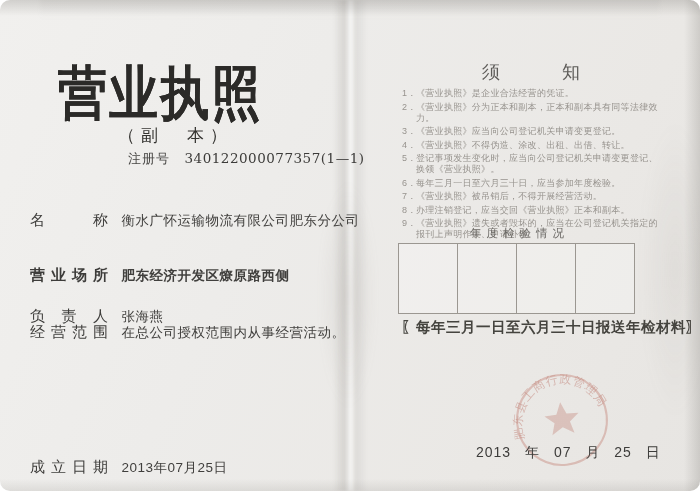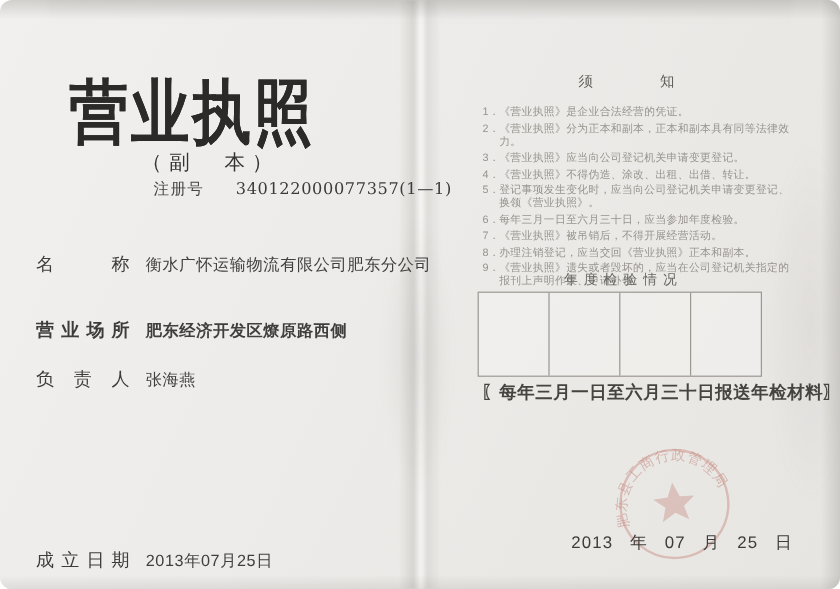--- a/index.html
+++ b/index.html
@@ -41,38 +41,38 @@
     transform: scaleX(0.84); transform-origin: left top;
     text-shadow: 0 0 0.6px #2b2a28;
     white-space: nowrap;
   }
   .subtitle {
     position: absolute; left: 118px; top: 124px;
     font-size: 17px; color: #343330; letter-spacing: 6px; white-space: nowrap;
   }
   .regline { position: absolute; left: 128px; top: 149px; white-space: nowrap; }
   .regline .reg-label { font-size: 13px; color: #47producers4644; color: #474644; letter-spacing: 1px; }
-  .regline .reg-num { font-family: "DejaVu Serif", serif; font-size: 13.5px; color: #3c3b39; margin-left: 22px; letter-spacing: 0.5px; }
+  .regline .reg-num { font-family: "DejaVu Serif", serif; font-size: 13.5px; color: #3c3b39; margin-left: 10px; letter-spacing: 0.5px; }
 
   .frow { position: absolute; left: 30px; white-space: nowrap; }
   .frow .flabel {
     display: inline-block; width: 78px; font-size: 15px; color: #3d3c3a;
     text-align: justify; text-align-last: justify; vertical-align: middle;
   }
   .frow .fvalue { font-size: 13.5px; color: #403f3d; margin-left: 9px; vertical-align: middle; letter-spacing: 0.5px; }
   .frow-name   { top: 211px; }
   .frow-place  { top: 266px; font-weight: bold; }
   .frow-person { top: 295px; margin-top: 12px; }
   .frow-scope  { top: 323px; }
   .frow-date   { top: 458px; }
 
   
   .notice-heading {
     position: absolute; left: 460px; top: 60px; width: 120px;
-    font-size: 12px; color: #5d5b58; letter-spacing: 22px; text-indent: 22px;
+    font-size: 18px; color: #5d5b58; letter-spacing: 22px; text-indent: 22px;
     text-align: center; white-space: nowrap;
   }
   .notice-list {
     position: absolute; left: 402px; top: 88px; width: 262px;
     list-style: none; font-size: 9px; line-height: 11px; color: #97938e;
     letter-spacing: 0.3px;
   }
   .notice-list li { position: relative; padding-left: 14px; margin-bottom: 2.5px; }
   .notice-list li .num { position: absolute; left: 0; top: 0; }
 
@@ -126,20 +126,24 @@
     <span class="fvalue">衡水广怀运输物流有限公司肥东分公司</span>
   </div>
   <div class="frow frow-place">
     <span class="flabel">营业场所</span>
     <span class="fvalue">肥东经济开发区燎原路西侧</span>
   </div>
   <div class="frow frow-person">
     <span class="flabel">负责人</span>
     <span class="fvalue">张海燕</span>
   </div>
+  <div class="frow frow-scope">
+    <span class="flabel">经营范围</span>
+    <span class="fvalue">在总公司授权范围内从事经营活动。</span>
+  </div>
   <div class="frow frow-date">
     <span class="flabel">成立日期</span>
     <span class="fvalue">2013年07月25日</span>
   </div>
 
   <div class="notice-heading">须　知</div>
   <ol class="notice-list">
       <li><span class="num">1．</span><span>《营业执照》是企业合法经营的凭证。</span></li>
       <li><span class="num">2．</span><span>《营业执照》分为正本和副本，正本和副本具有同等法律效力。</span></li>
       <li><span class="num">3．</span><span>《营业执照》应当向公司登记机关申请变更登记。</span></li>

